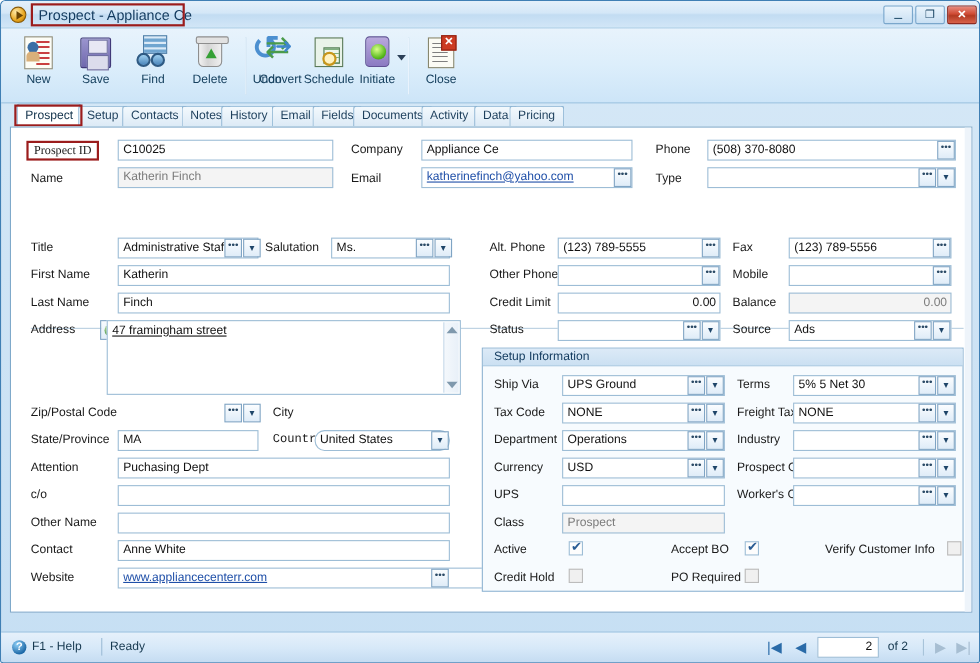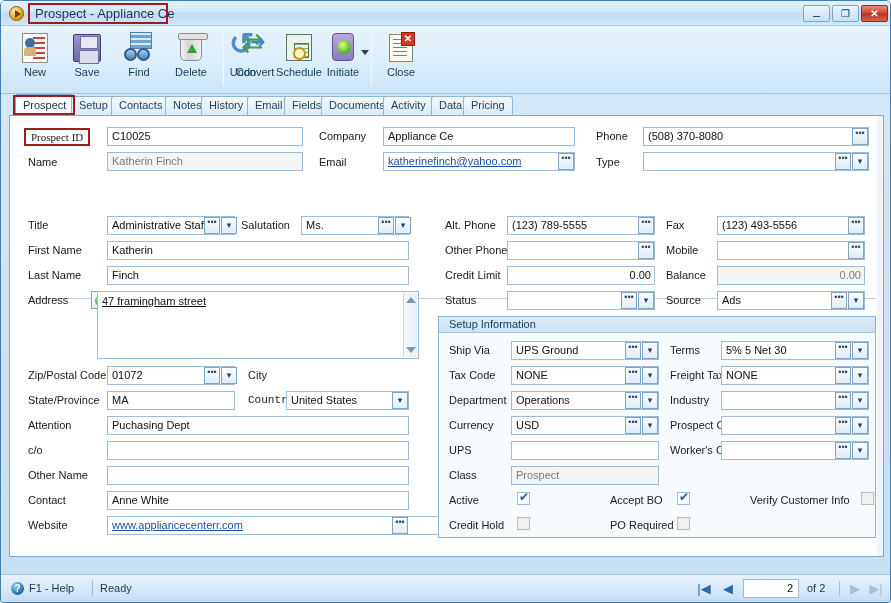--- a/index.html
+++ b/index.html
@@ -433,31 +433,30 @@
     <div class="btn-globe" style="left:81px; top:175px;"></div>
     <div class="textarea" style="left:87px; top:175px; width:322px; height:68px;text-decoration:underline;">
       <span>47 framingham street</span>
       <div class="ta-scroll">
         <div class="ta-arrow ta-up"></div>
         <div class="ta-arrow ta-dn"></div>
       </div>
     </div>
 
     <div class="lbl" style="left:18px; top:253px;">Zip/Postal Code</div>
-    <div class="fld" style="left:97px; top:250px; width:128px;">01072</div>
     <div class="btn-ellipsis" style="left:194px; top:251px;">•••</div>
     <div class="btn-drop" style="left:211px; top:251px;">▾</div>
 
     <div class="lbl" style="left:238px; top:253px;">City</div>
 
     <div class="lbl" style="left:18px; top:278px;">State/Province</div>
     <div class="fld" style="left:97px; top:275px; width:128px;">MA</div>
 
     <div class="lbl" style="left:238px; top:278px;font-family:Liberation Mono, monospace;">Country</div>
-    <div class="fld" style="left:276px; top:275px; width:123px;">United States</div>
+    <div class="fld" style="left:276px; top:275px; width:123px;border-radius:9px;">United States</div>
     <div class="btn-drop" style="left:382px; top:276px;">▾</div>
 
     <div class="lbl" style="left:18px; top:303px;">Attention</div>
     <div class="fld" style="left:97px; top:300px; width:302px;">Puchasing Dept</div>
 
     <div class="lbl" style="left:18px; top:328px;">c/o</div>
     <div class="fld" style="left:97px; top:325px; width:302px;"></div>
 
     <div class="lbl" style="left:18px; top:353px;">Other Name</div>
     <div class="fld" style="left:97px; top:350px; width:302px;"></div>
@@ -467,21 +466,21 @@
 
     <div class="lbl" style="left:18px; top:403px;">Website</div>
     <div class="fld link" style="left:97px; top:400px; width:365px;">www.appliancecenterr.com</div>
     <div class="btn-ellipsis" style="left:382px; top:401px;">•••</div>
 
     <div class="lbl" style="left:435px; top:103px;">Alt. Phone</div>
     <div class="fld" style="left:497px; top:100px; width:148px;">(123) 789-5555</div>
     <div class="btn-ellipsis" style="left:628px; top:101px;">•••</div>
 
     <div class="lbl" style="left:656px; top:103px;">Fax</div>
-    <div class="fld" style="left:707px; top:100px; width:148px;">(123) 493-5556</div>
+    <div class="fld" style="left:707px; top:100px; width:148px;">(123) 789-5556</div>
     <div class="btn-ellipsis" style="left:838px; top:101px;">•••</div>
 
     <div class="lbl" style="left:435px; top:128px;">Other Phone</div>
     <div class="fld" style="left:497px; top:125px; width:148px;"></div>
     <div class="btn-ellipsis" style="left:628px; top:126px;">•••</div>
 
     <div class="lbl" style="left:656px; top:128px;">Mobile</div>
     <div class="fld" style="left:707px; top:125px; width:148px;"></div>
     <div class="btn-ellipsis" style="left:838px; top:126px;">•••</div>
 

